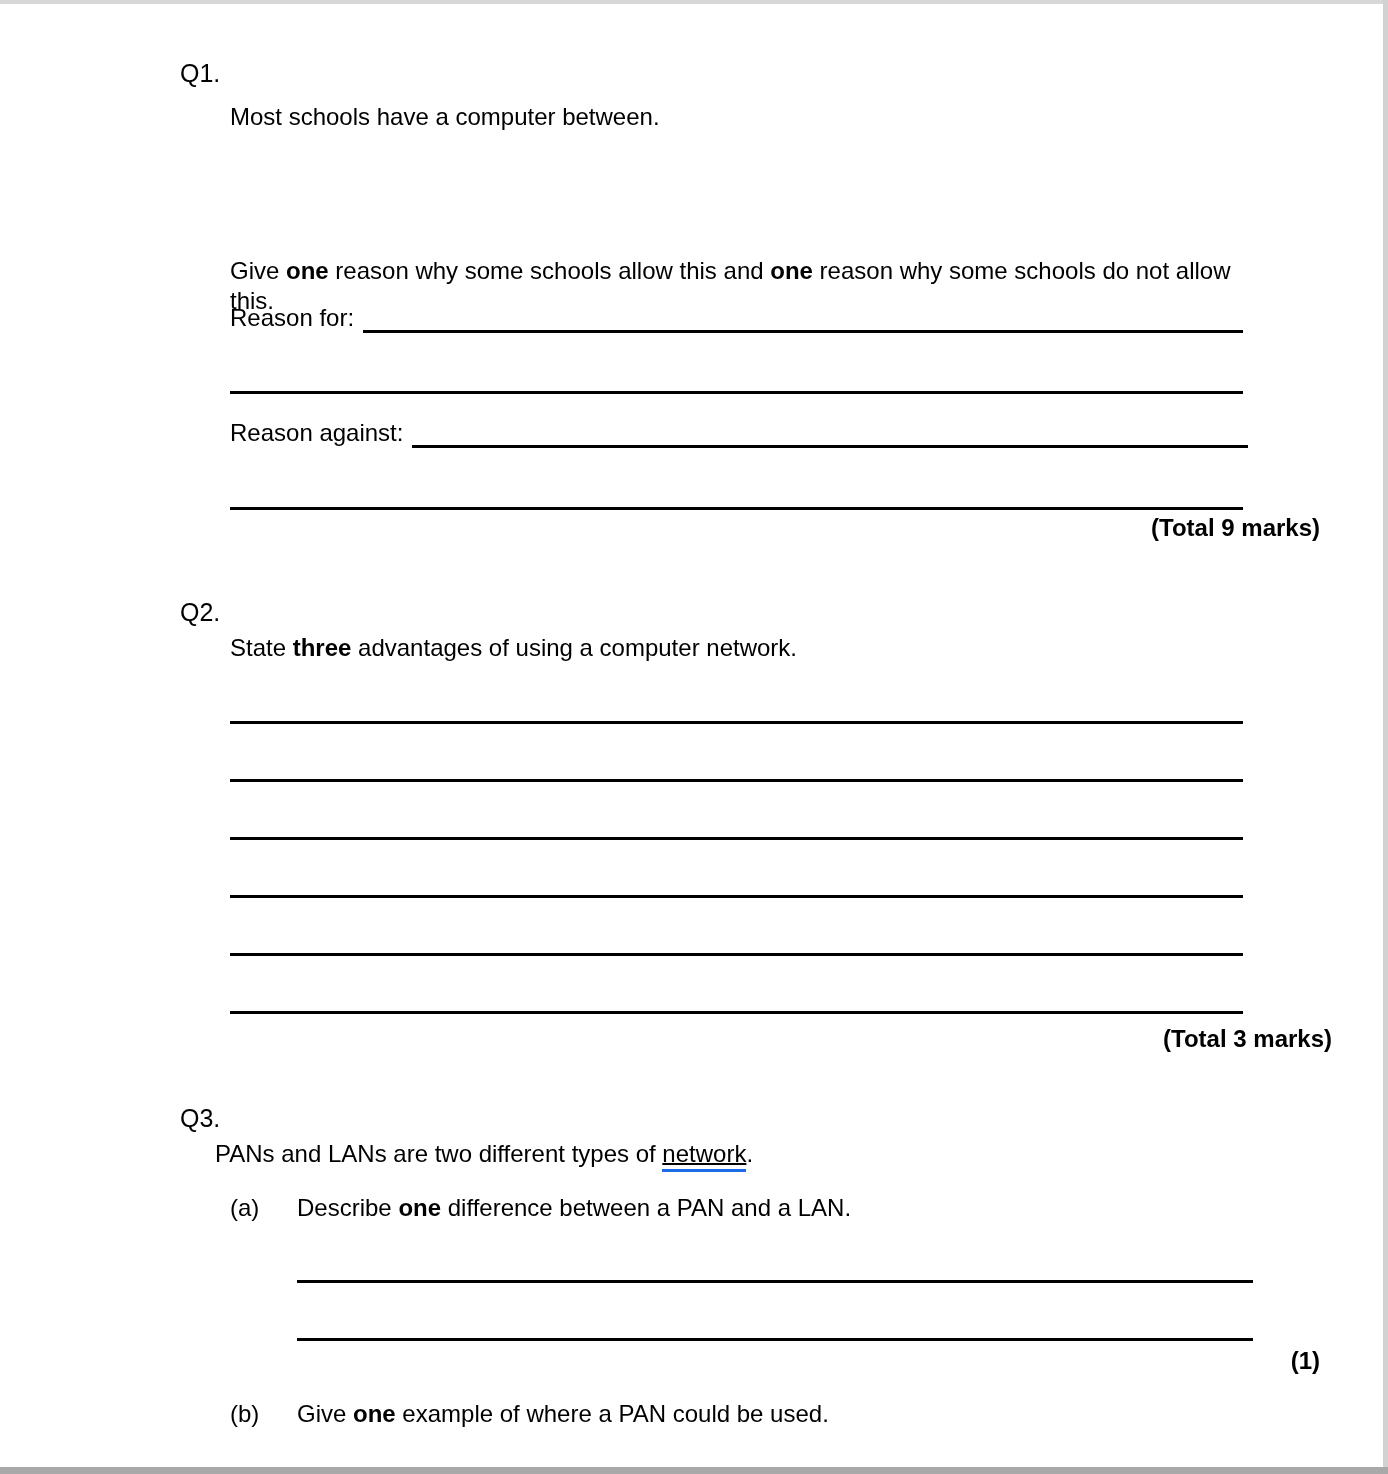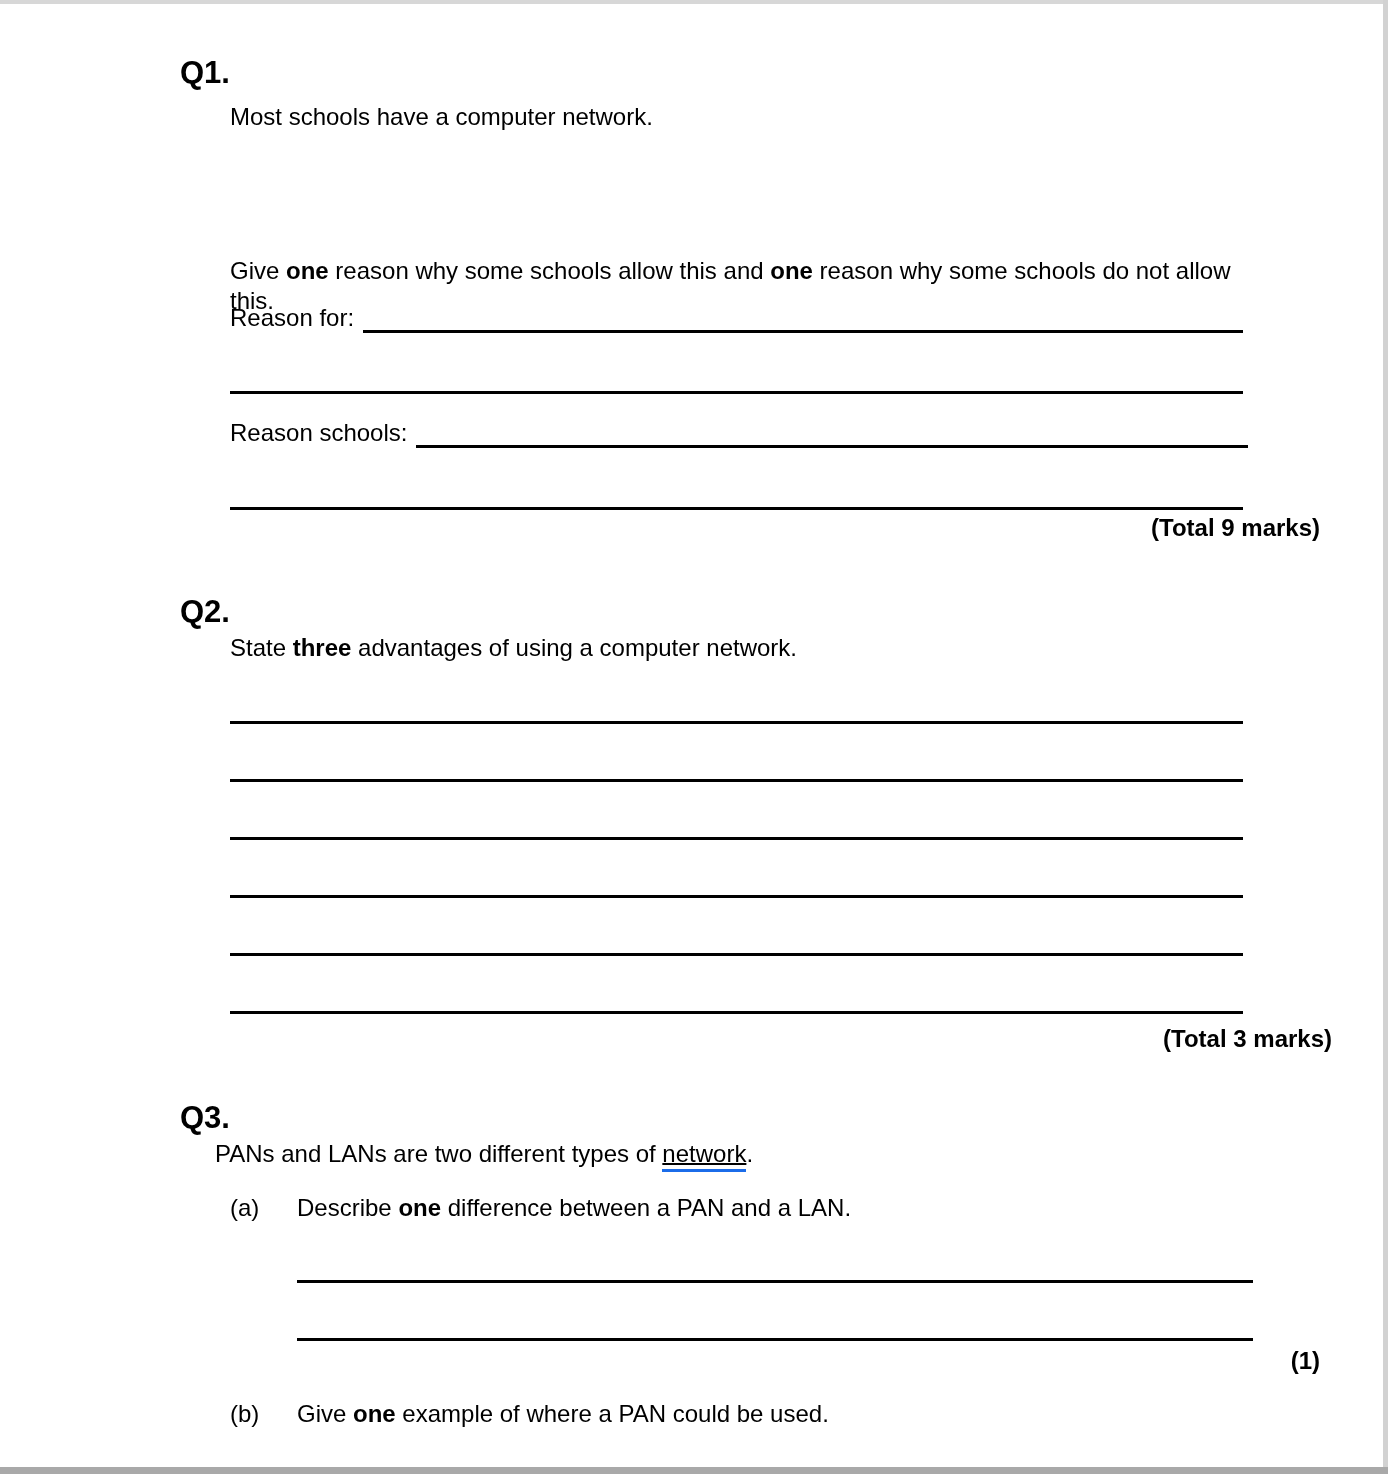--- a/index.html
+++ b/index.html
@@ -7,21 +7,21 @@
     position:relative;
     width:1388px;
     height:1474px;
     background:#ffffff;
     font-family:"Liberation Sans", sans-serif;
     font-size:24px;
     color:#000;
     overflow:hidden;
   }
   .abs{position:absolute;}
-  .qnum{font-weight:bold;font-size:31px;line-height:34px;}
+  .qnum{font-weight:normal;font-size:25px;line-height:34px;}
   .body-text{line-height:30px;}
   .nowrap{white-space:nowrap;}
   .bold{font-weight:bold;}
   .marks{font-weight:bold;line-height:30px;white-space:nowrap;}
   .label-line-row{display:flex;height:30px;line-height:30px;}
   .label-line-row .fill-line{flex:1;border-bottom:3px solid #000;margin-left:9px;}
   .answer-line{border-bottom:3px solid #000;height:30px;}
   .sub-row{display:flex;line-height:30px;}
   .sub-label{width:67px;flex:0 0 67px;}
   .doc-link{position:relative;text-decoration:underline;text-decoration-thickness:2px;}
@@ -37,34 +37,34 @@
 <body>
 
 <div class="page">
 
   <div class="abs top-bar"></div>
   <div class="abs right-edge"></div>
   <div class="abs bottom-bar"></div>
 
   <div class="abs qnum" style="left:180px;top:56px;">Q1.</div>
 
-  <div class="abs body-text nowrap" style="left:230px;top:102px;">Most schools have a computer network.</div>
+  <div class="abs body-text nowrap" style="left:230px;top:102px;">Most schools have a computer between.</div>
 
 
   <div class="abs body-text" style="left:230px;top:215px;width:1035px;margin-top:41px;"><span>Give </span><span class="bold">one</span><span> reason why some schools allow this and </span><span class="bold">one</span><span> reason why some schools do not allow this.</span></div>
 
   <div class="abs label-line-row" style="left:230px;top:303px;width:1013px;">
     <span class="nowrap">Reason for:</span>
     <span class="fill-line"></span>
   </div>
 
   <div class="abs answer-line" style="left:230px;top:361px;width:1013px;"></div>
 
   <div class="abs label-line-row" style="left:230px;top:418px;width:1018px;">
-    <span class="nowrap">Reason schools:</span>
+    <span class="nowrap">Reason against:</span>
     <span class="fill-line"></span>
   </div>
 
   <div class="abs answer-line" style="left:230px;top:477px;width:1013px;"></div>
 
   <div class="abs marks" style="top:513px;right:68px;">(Total 9 marks)</div>
 
   <div class="abs qnum" style="left:180px;top:595px;">Q2.</div>
 
   <div class="abs body-text nowrap" style="left:230px;top:633px;text-align:right;"><span>State </span><span class="bold">three</span><span> advantages of using a computer network.</span></div>

